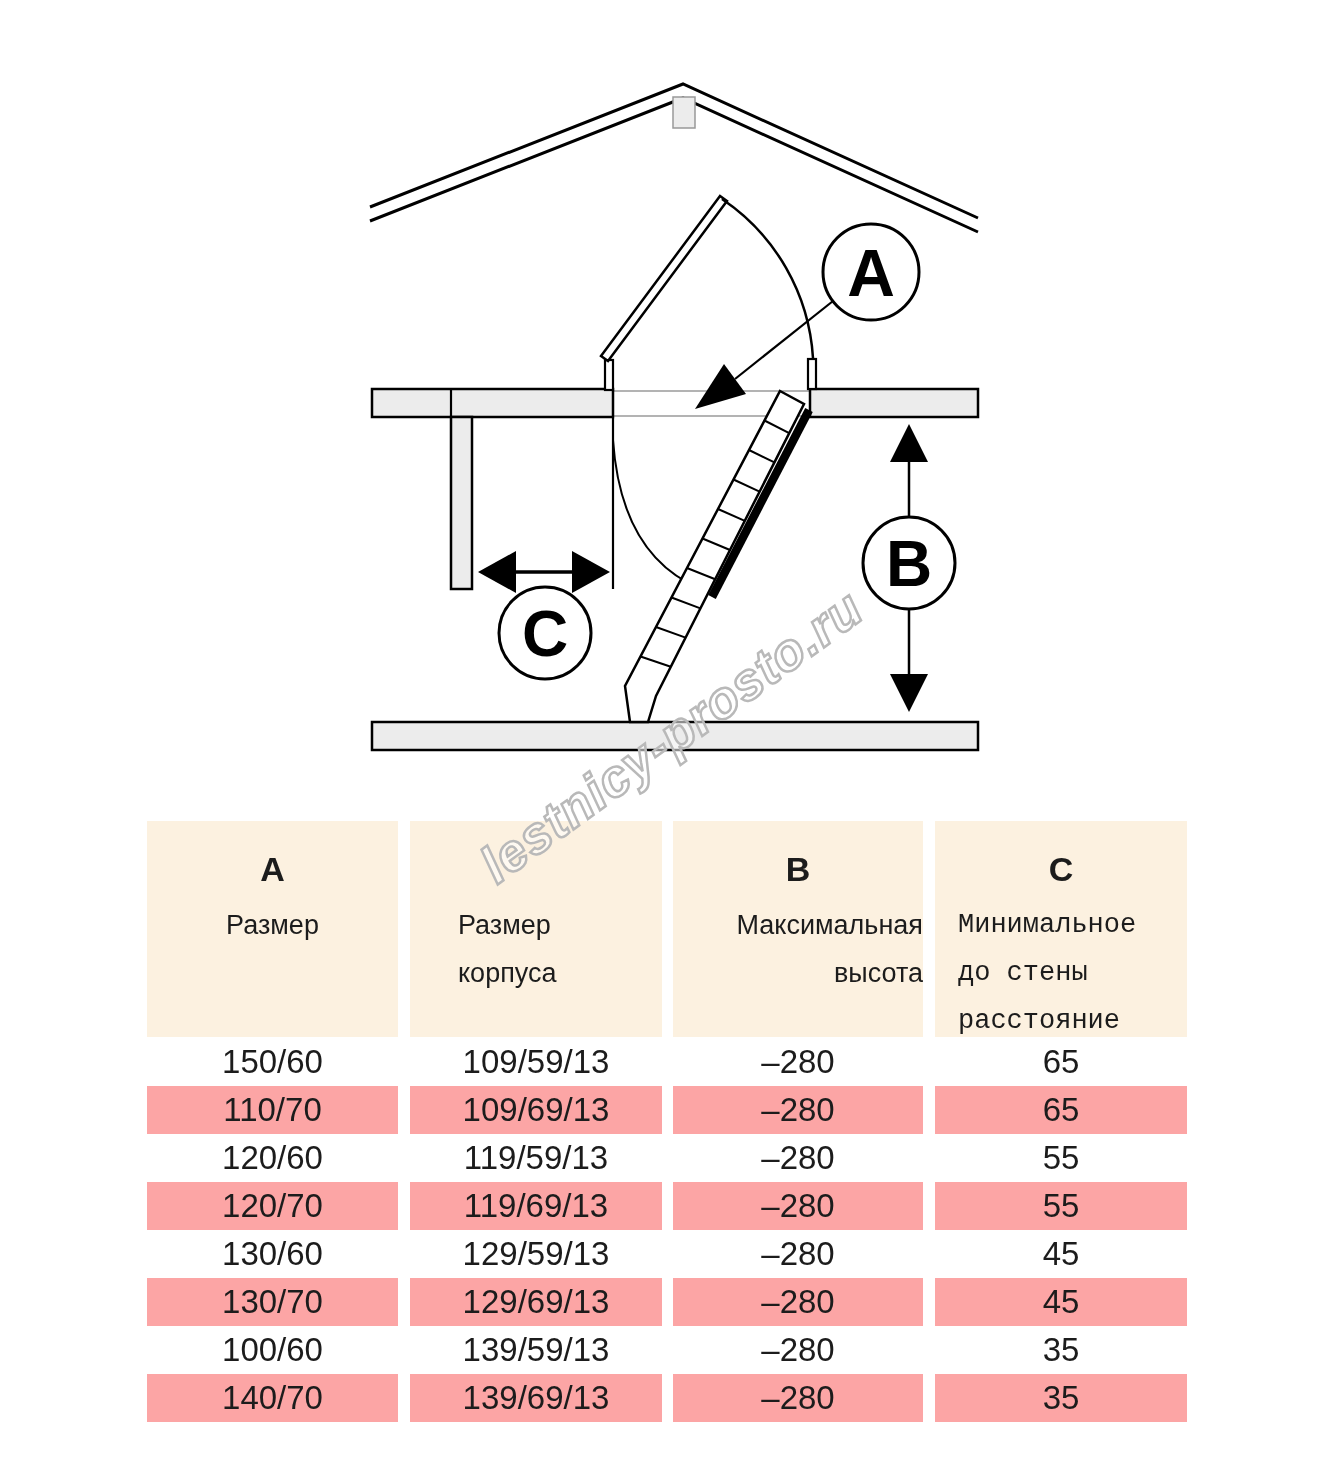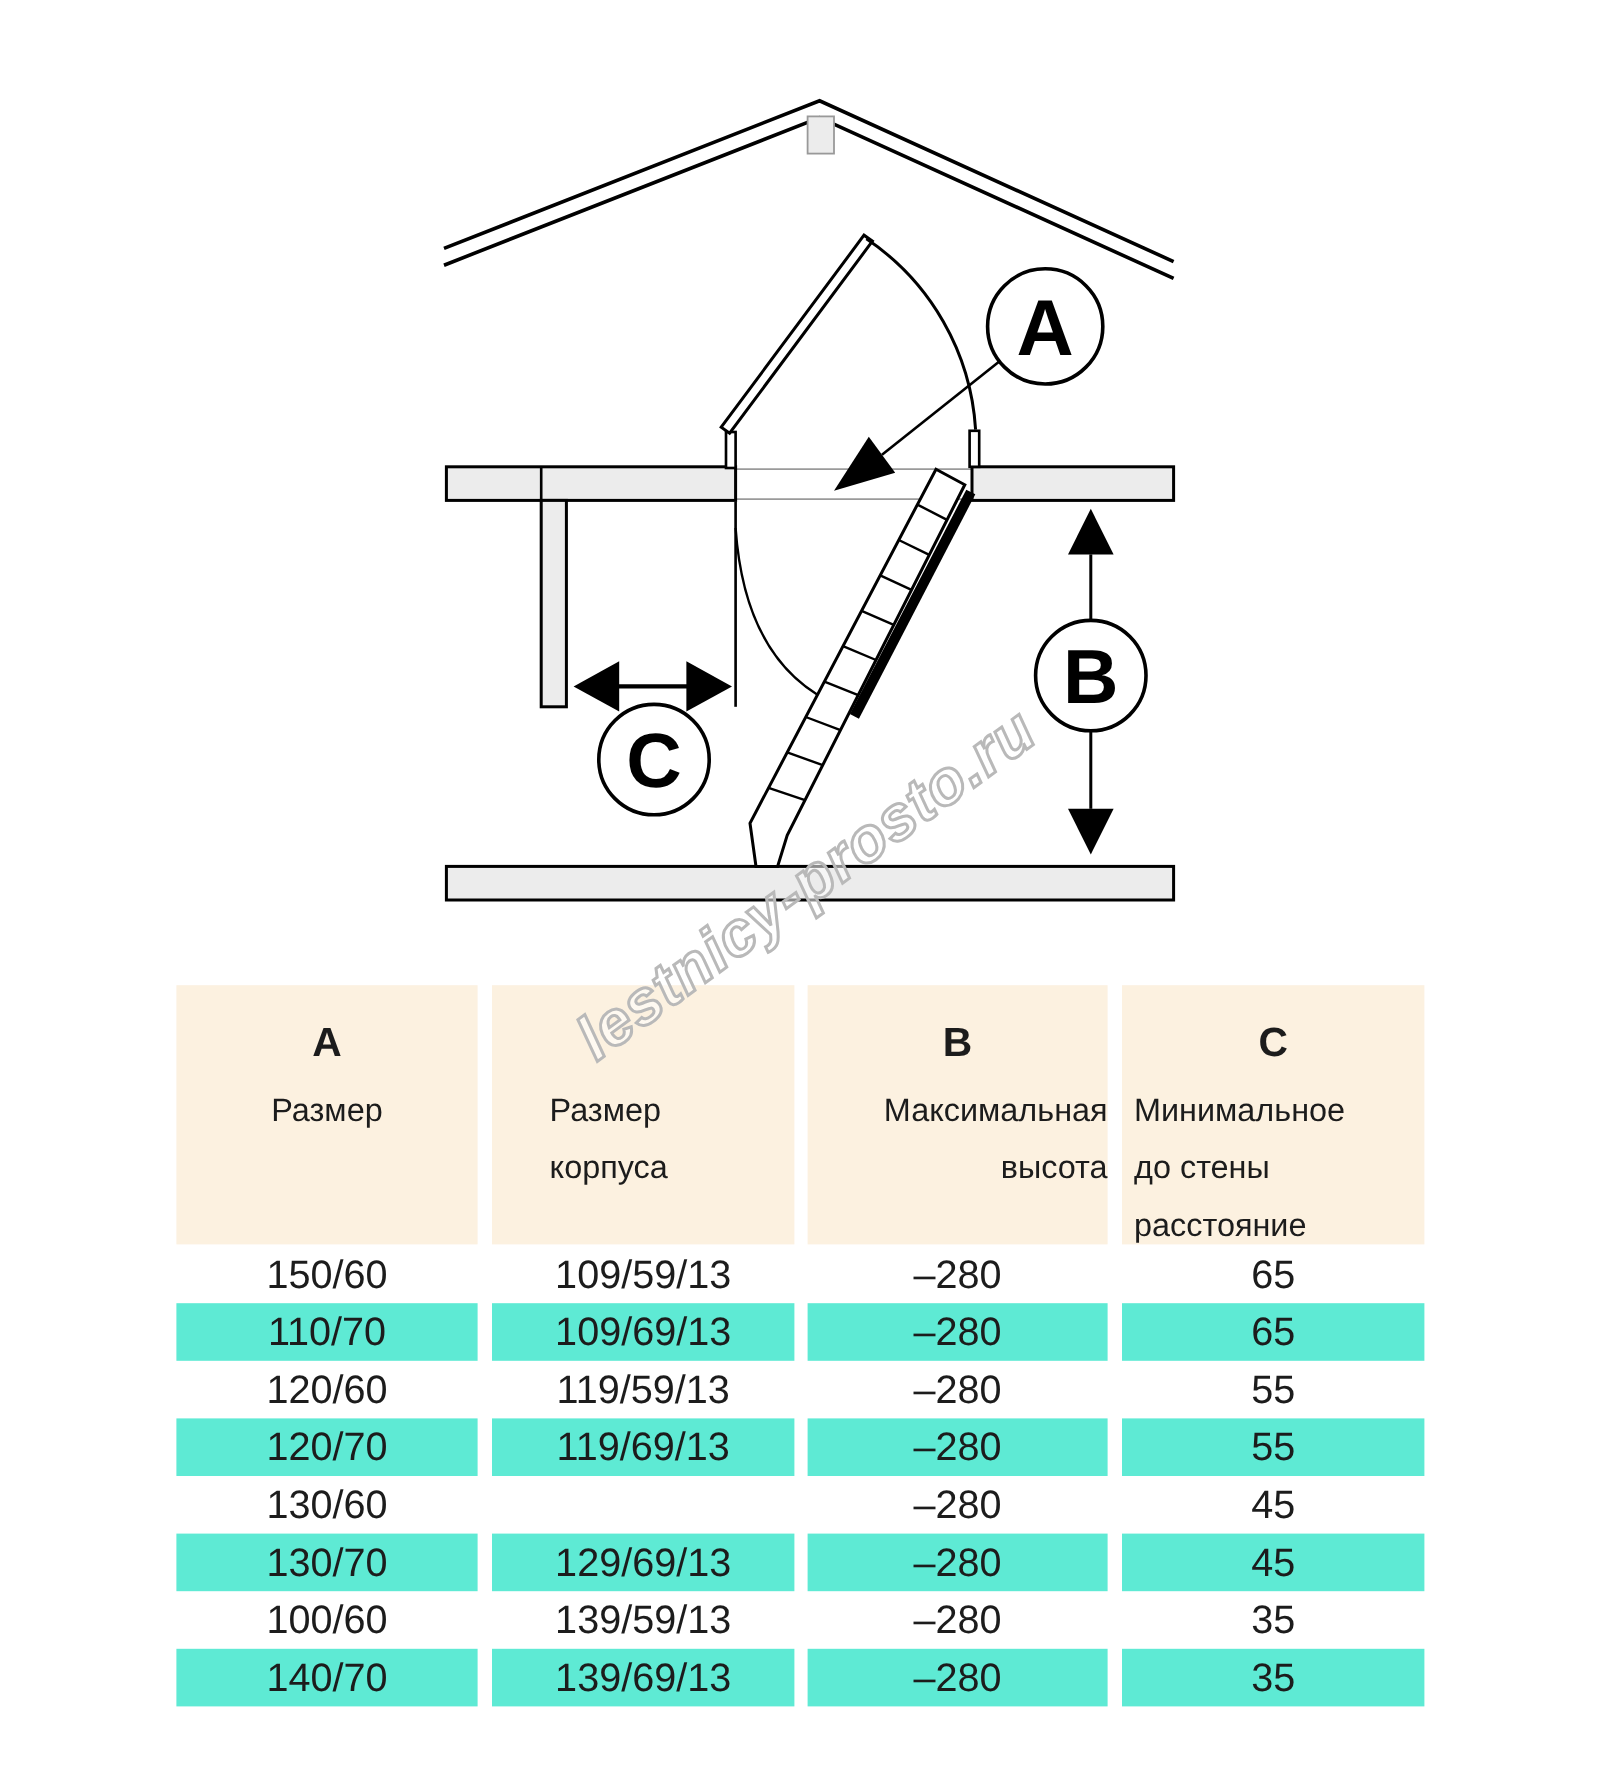--- a/index.html
+++ b/index.html
@@ -18,31 +18,31 @@
     font-weight:bold;font-size:34px;
   }
   .htitle{margin-top:8px;font-size:27px;line-height:48px;}
   .thead-cell.col0{left:147px;width:251px;}
   .thead-cell.col1{left:410px;width:252px;}
   .thead-cell.col2{left:673px;width:250px;}
   .thead-cell.col3{left:935px;width:252px;}
   .col0 .htitle{text-align:center;}
   .col1 .htitle{padding-left:48px;}
   .col2 .htitle{padding-left:9px;text-align:right;}
-  .col3 .htitle{padding-left:10px;}
+  .col3 .htitle{padding-left:23px;font-family:Liberation Mono, monospace;}
   .trow{position:absolute;left:0;top:0;width:1334px;height:48px;z-index:1;}
   .tcell{
     position:absolute;top:0;height:48px;line-height:48px;
     text-align:center;font-size:33px;
   }
   .tcell.c0{left:147px;width:251px;}
   .tcell.c1{left:410px;width:252px;}
   .tcell.c2{left:673px;width:250px;}
   .tcell.c3{left:935px;width:252px;}
-  .trow.stripe .tcell{background:#5eead4;}
+  .trow.stripe .tcell{background:#fca5a5;}
 </style>
 </head>
 <body>
 
 <div class="page">
 
   <svg class="diagram-svg" width="1334" height="800" viewBox="0 0 1334 800">
 
     <g>
       <polyline points="370,221 683,98 978,232" fill="none" stroke="#000" stroke-width="3"></polyline>
@@ -173,20 +173,21 @@
       <div class="tcell c3">55</div>
     </div>
     <div class="trow stripe" style="top:1182px">
       <div class="tcell c0">120/70</div>
       <div class="tcell c1">119/69/13</div>
       <div class="tcell c2">–280</div>
       <div class="tcell c3">55</div>
     </div>
     <div class="trow" style="top:1230px">
       <div class="tcell c0">130/60</div>
+      <div class="tcell c1">129/59/13</div>
       <div class="tcell c2">–280</div>
       <div class="tcell c3">45</div>
     </div>
     <div class="trow stripe" style="top:1278px">
       <div class="tcell c0">130/70</div>
       <div class="tcell c1">129/69/13</div>
       <div class="tcell c2">–280</div>
       <div class="tcell c3">45</div>
     </div>
     <div class="trow" style="top:1326px">

